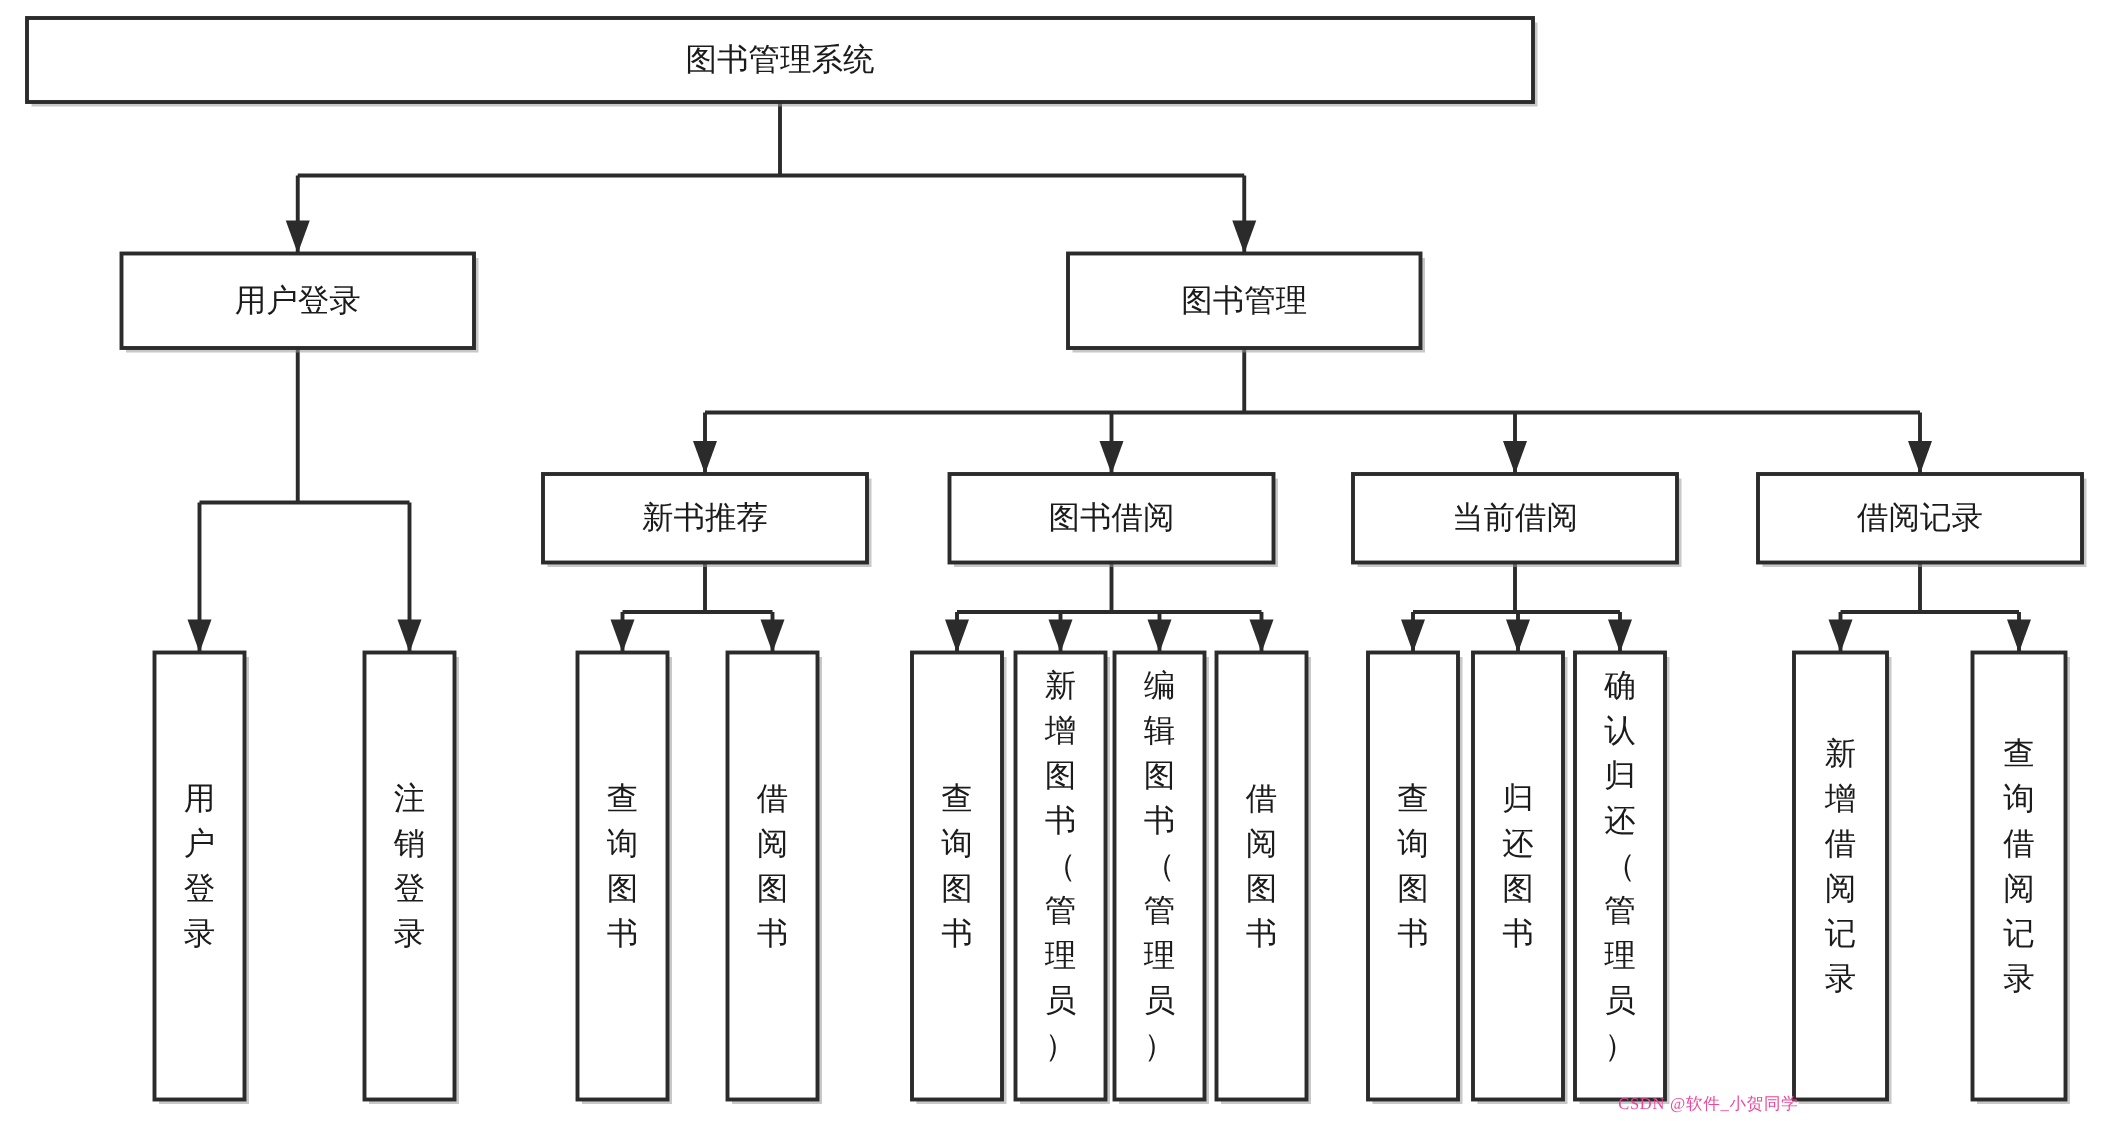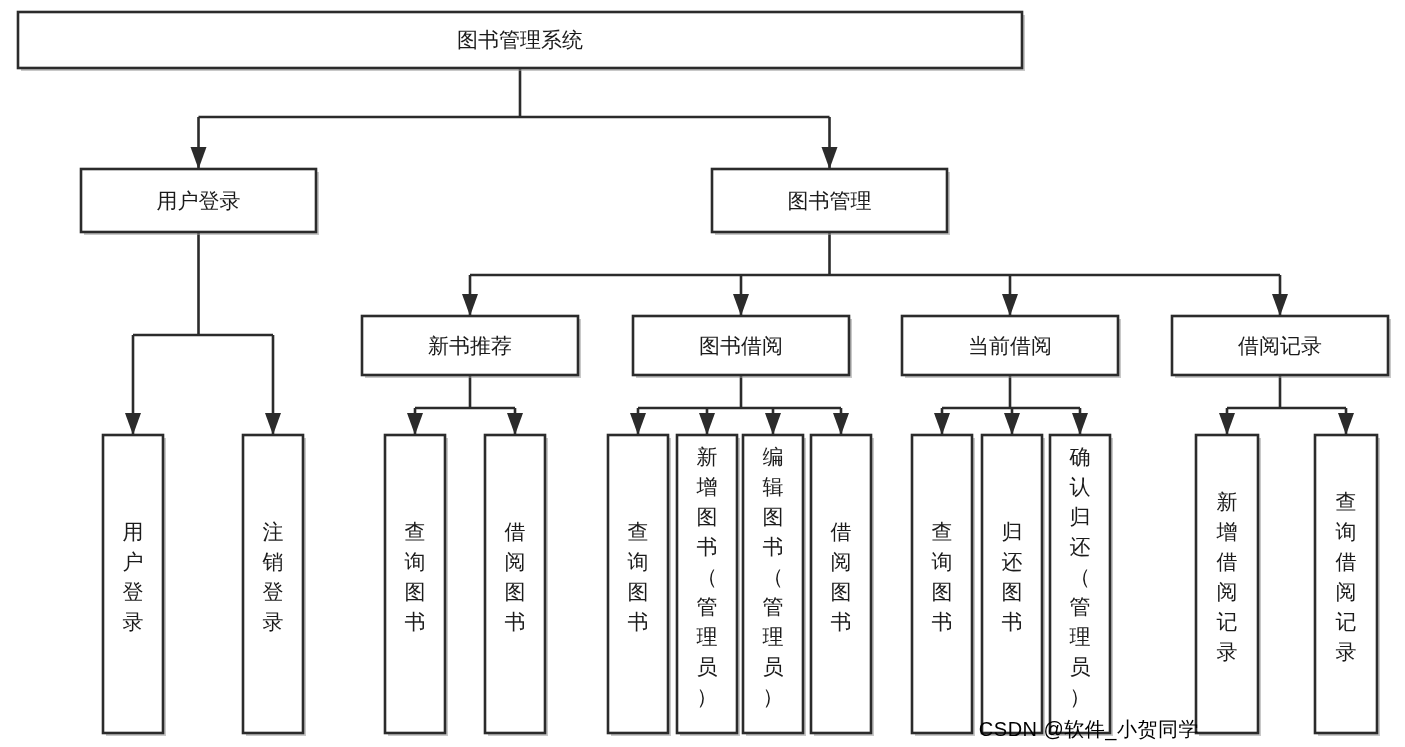--- a/index.html
+++ b/index.html
@@ -57,23 +57,23 @@
   .node-label-v {
     font-family: "DejaVu Sans", "Liberation Sans", sans-serif;
     font-size: 21px;
     fill: #1b1b1b;
     text-anchor: middle;
   }
   .watermark {
     position: absolute;
     right: 10px;
     bottom: 4px;
-    font-family: Liberation Sans, sans-serif;
-    font-size: 20px;
-    color: #000000;
+    font-family: Liberation Serif, serif;
+    font-size: 11px;
+    color: #ec4899;
     white-space: nowrap;
     letter-spacing: 0.5px;
     pointer-events: none;
   }
 </style>
 </head>
 <body>
 
 <div id="diagram-root">
   <svg id="chart-svg" viewBox="0 0 1405 747">

